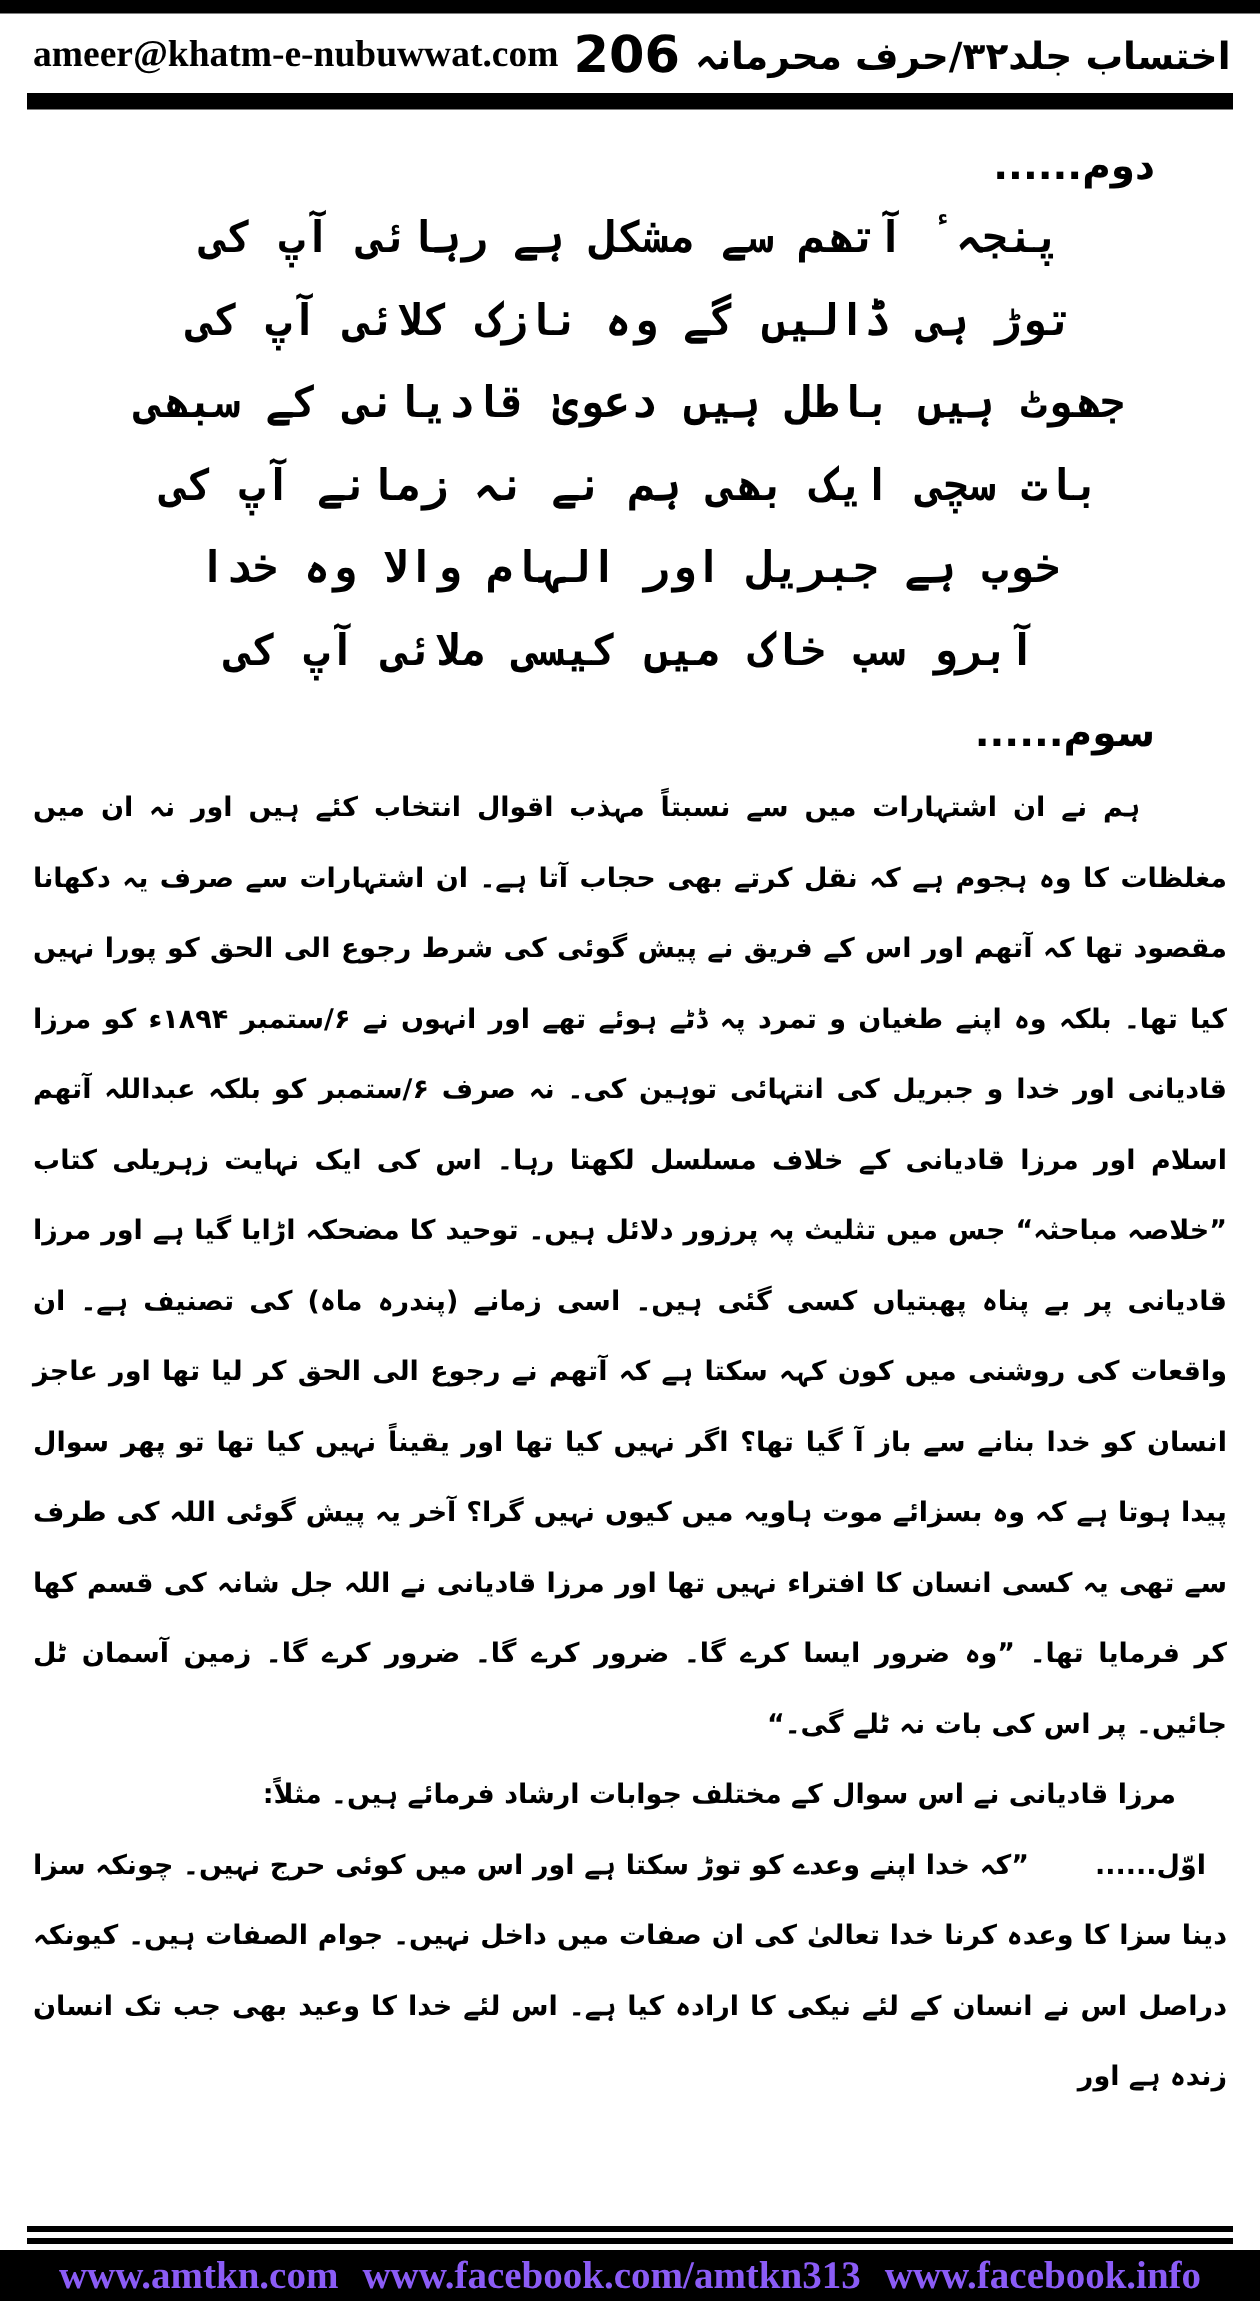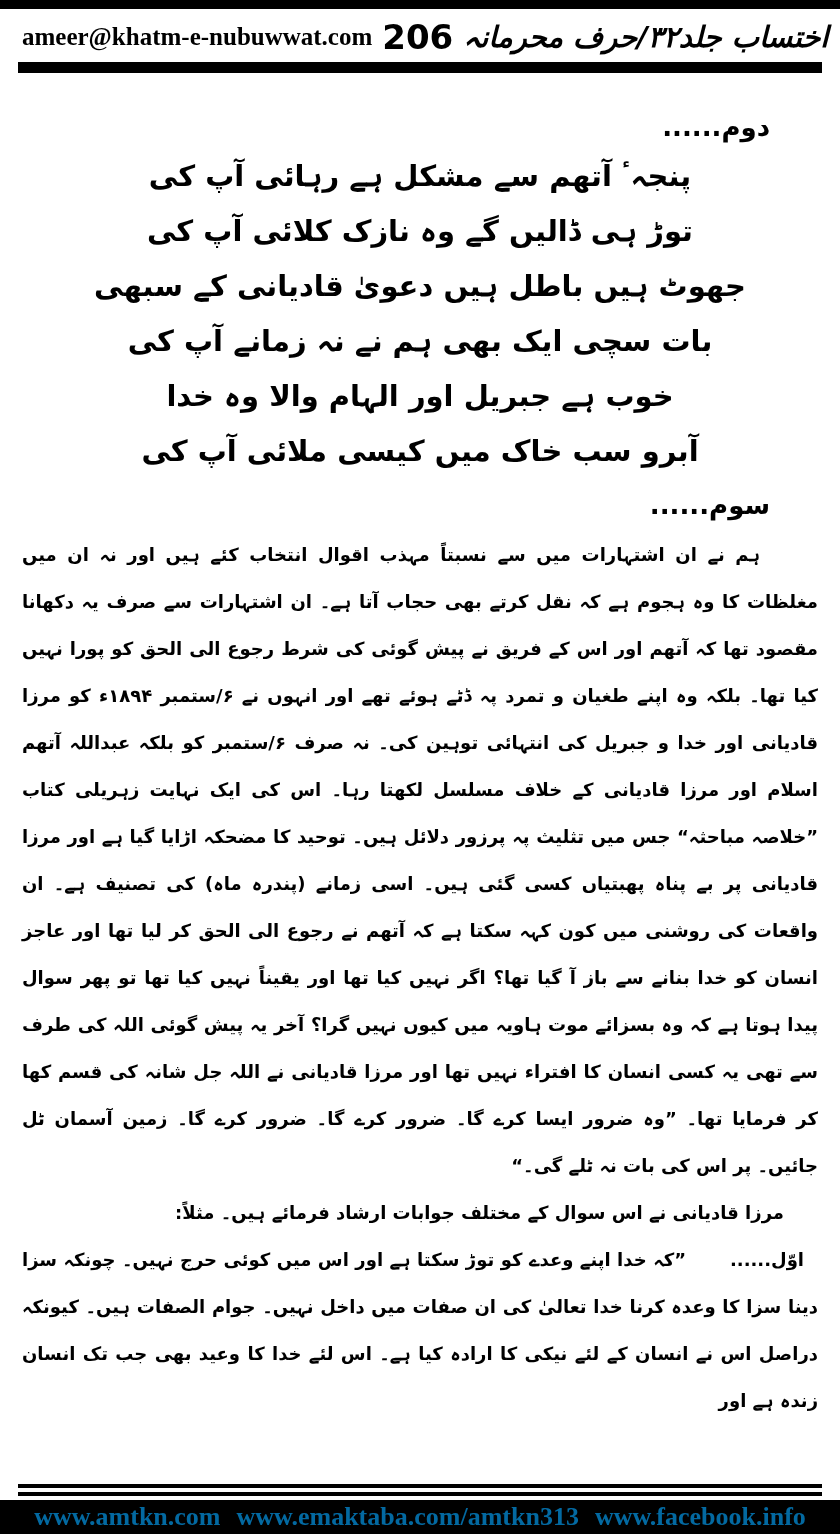--- a/index.html
+++ b/index.html
@@ -23,52 +23,52 @@
   }
   .email {
     font-family:"Liberation Serif", serif; font-weight:bold; font-size:25px;
     text-align:left; white-space:nowrap;
   }
   .page-num {
     font-size:34px; font-weight:bold; text-align:center; direction:rtl;
     padding:0 10px;
   }
   .book-title {
-    font-size:29px; font-weight:bold; direction:rtl; text-align:left; white-space:nowrap;font-style:italic;
+    font-size:25px; font-weight:bold; direction:rtl; text-align:left; white-space:nowrap;
   }
 
   
   .content { direction:rtl; padding:0 22px; }
   .section-label {
     font-size:26px; font-weight:bold; text-align:right; padding-right:48px;
     height:44px; line-height:44px;
   }
-  .section-label.first { margin-top:32px; }
+  .section-label.first { margin-top:16px; }
   .section-label.later { margin-top:4px; }
-  .poem { text-align:center; font-size:29px; font-weight:bold; }
+  .poem { text-align:center; font-size:29px; font-weight:bold;font-family:Liberation Mono, monospace; }
   .poem-line { line-height:55px; white-space:nowrap; }
   .poem2 .poem-line { word-spacing:14px; }
 
   .prose {
     font-size:18px; font-weight:bold; line-height:47px;
     text-align:justify;
   }
   .para1 { margin-top:4px; text-indent:58px; }
   .para2 { text-indent:34px; }
   .para3 { text-indent:14px; }
   .answer-label { font-weight:bold; margin-left:44px; }
 
   
   .footer { position:absolute; bottom:0; left:0; width:840px; background:#ffffff; padding-top:2px; }
   .footer-rules {
     height:12px; margin:0 18px 4px 18px;
     border-top:4px solid #000; border-bottom:4px solid #000;
   }
   .footer-bar {
-    height:34px; margin-bottom:6px; background:#000; color:#0369a1;
+    height:34px; margin-bottom:6px; background:#000; color:#8b5cf6;
     display:flex; justify-content:center; align-items:center; gap:16px;
     font-family:"Liberation Serif", serif; font-weight:bold; font-size:26px;
     white-space:nowrap;
   }
 </style>
 </head>
 <body>
 
 <div class="page">
 
@@ -103,18 +103,18 @@
     <div class="prose para2">مرزا قادیانی نے اس سوال کے مختلف جوابات ارشاد فرمائے ہیں۔ مثلاً:</div>
 
     <div class="prose para3"><span class="answer-label">اوّل......</span><span>”کہ خدا اپنے وعدے کو توڑ سکتا ہے اور اس میں کوئی حرج نہیں۔ چونکہ سزا دینا سزا کا وعدہ کرنا خدا تعالیٰ کی ان صفات میں داخل نہیں۔ جوام الصفات ہیں۔ کیونکہ دراصل اس نے انسان کے لئے نیکی کا ارادہ کیا ہے۔ اس لئے خدا کا وعید بھی جب تک انسان زندہ ہے اور</span></div>
 
   </div>
 
   <div class="footer">
     <div class="footer-rules"></div>
     <div class="footer-bar">
       <span>www.amtkn.com</span>
-      <span>www.emaktaba.com/amtkn313</span>
+      <span>www.facebook.com/amtkn313</span>
       <span>www.facebook.info</span>
     </div>
   </div>
 
 </div>
 
 </body></html>

